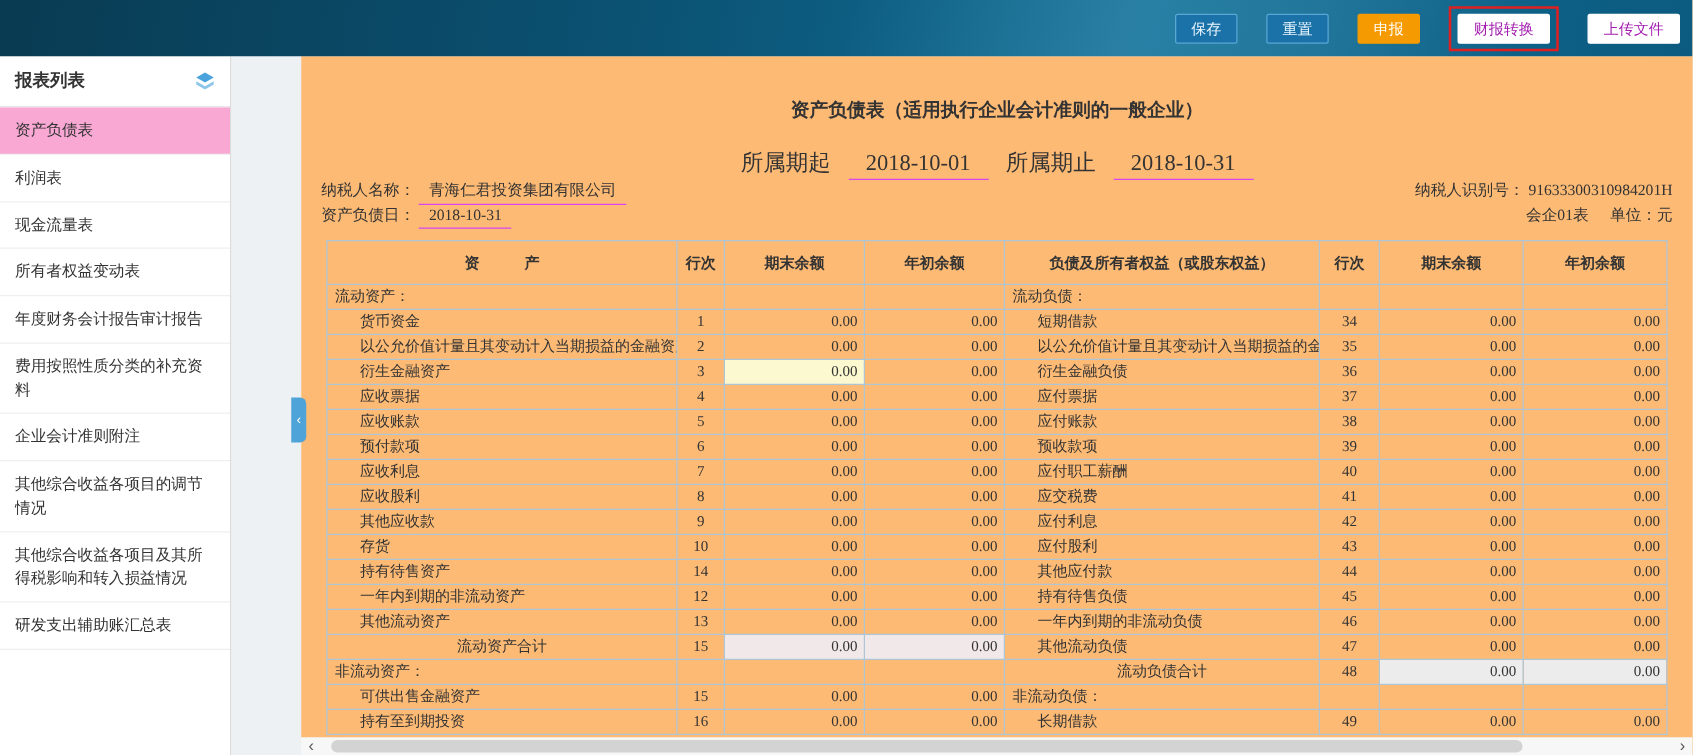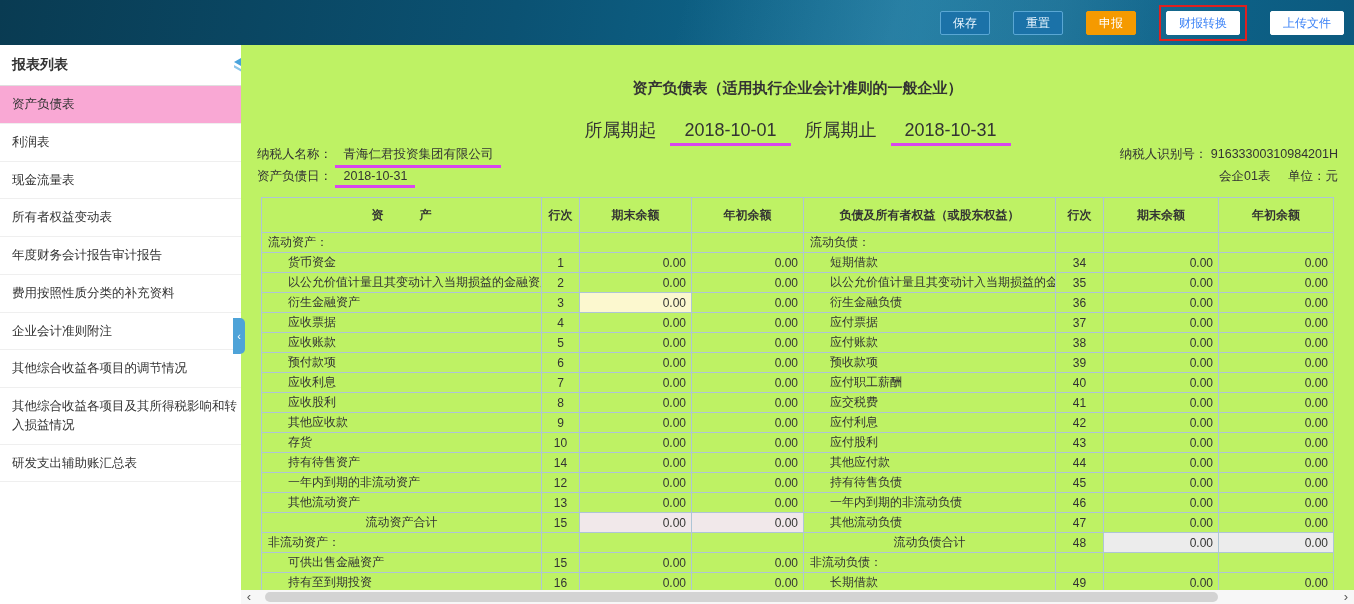--- a/index.html
+++ b/index.html
@@ -19,29 +19,29 @@
   .topbar::after {
     content:""; position:absolute; inset:0; pointer-events:none;
     background:linear-gradient(105deg, transparent 50%, rgba(130,195,220,.22) 66%, rgba(170,215,235,.12) 78%, transparent 90%);
   }
   .tb-btn {
     position:relative; z-index:2; height:24px; padding:0 12px; font-size:12px;
     border-radius:2px; cursor:pointer; font-family:inherit; line-height:22px;
   }
   .btn-blue  { background:#1b72a8; border:1px solid #5aa7d4; color:#eaf6ff; }
   .btn-orange{ background:#f59a00; border:1px solid #f59a00; color:#fff; }
-  .btn-white { background:#ffffff; border:1px solid #ffffff; color:#3b82f6; }
+  .btn-white { background:#ffffff; border:1px solid #ffffff; color:#a21caf; }
   .red-box {
     position:relative; z-index:2; display:inline-flex; align-items:center;
     border:2px solid #e02020; padding:4px 5px; background:transparent;
   }
 
   
   .sidebar {
-    position:absolute; top:45px; left:0; bottom:0; width:262px;
+    position:absolute; top:45px; left:0; bottom:0; width:185px;
     background:#fff; border-right:1px solid #dcdcdc;
   }
   .sb-header {
     display:flex; justify-content:space-between; align-items:center;
     padding:11px 12px; border-bottom:1px solid #dfdfdf;
     font-weight:bold; font-size:14px; color:#333;
   }
   .sb-icon { display:inline-flex; cursor:pointer; }
   .sb-item {
     padding:9px 12px; font-size:12.5px; color:#333; line-height:1.5;
@@ -51,28 +51,28 @@
   .collapse-tab {
     position:absolute; left:233px; top:318px; width:12px; height:36px;
     background:#4ea3d8; border-radius:0 5px 5px 0; color:#fff;
     display:flex; align-items:center; justify-content:center;
     font-size:11px; cursor:pointer; z-index:4;
   }
 
   
   .main {
     position:absolute; top:45px; left:241px; right:0; bottom:14px;
-    background:#bef264; overflow:hidden; padding:0 12px;
+    background:#fdba74; overflow:hidden; padding:0 12px;font-family:Liberation Serif, serif;
   }
   .form-title { margin-top:34px; text-align:center; font-size:15px; font-weight:bold; color:#333; }
   .period-row {
     margin-top:20px; display:flex; justify-content:center; align-items:baseline;
     gap:14px; font-size:18px;
   }
-  .uval { border-bottom:3px solid #d946ef; padding:0 14px 2px; display:inline-block; min-width:86px; text-align:center; }
+  .uval { border-bottom:1px solid #d946ef; padding:0 14px 2px; display:inline-block; min-width:86px; text-align:center; }
   .info-row {
     display:flex; justify-content:space-between; align-items:baseline;
     font-size:12.5px; padding:0 4px;
   }
   .info-row .uval { text-align:left; padding:0 8px 2px; min-width:70px; }
   .unit { margin-left:14px; }
 
   
   .bs-table {
     border-collapse:collapse; table-layout:fixed; width:1072px;

